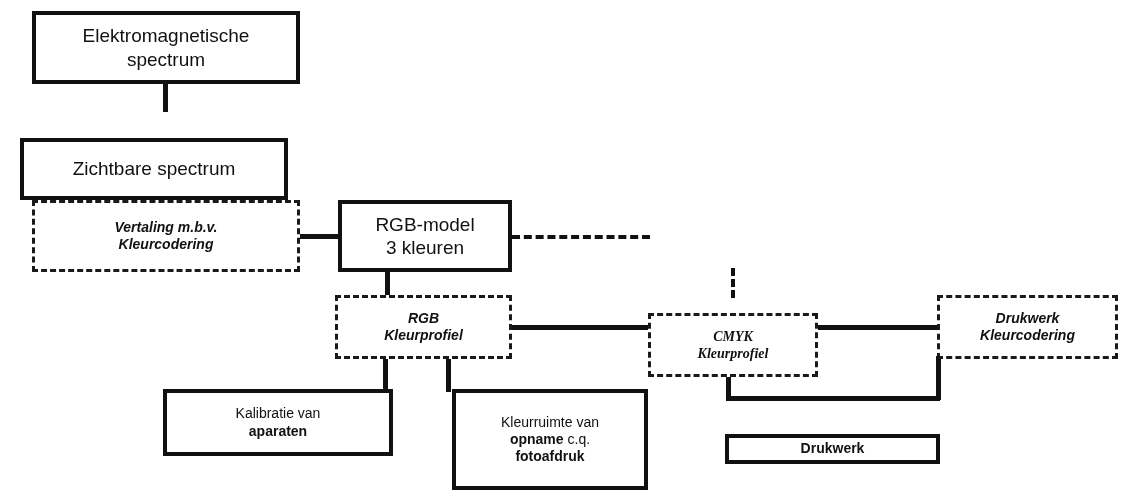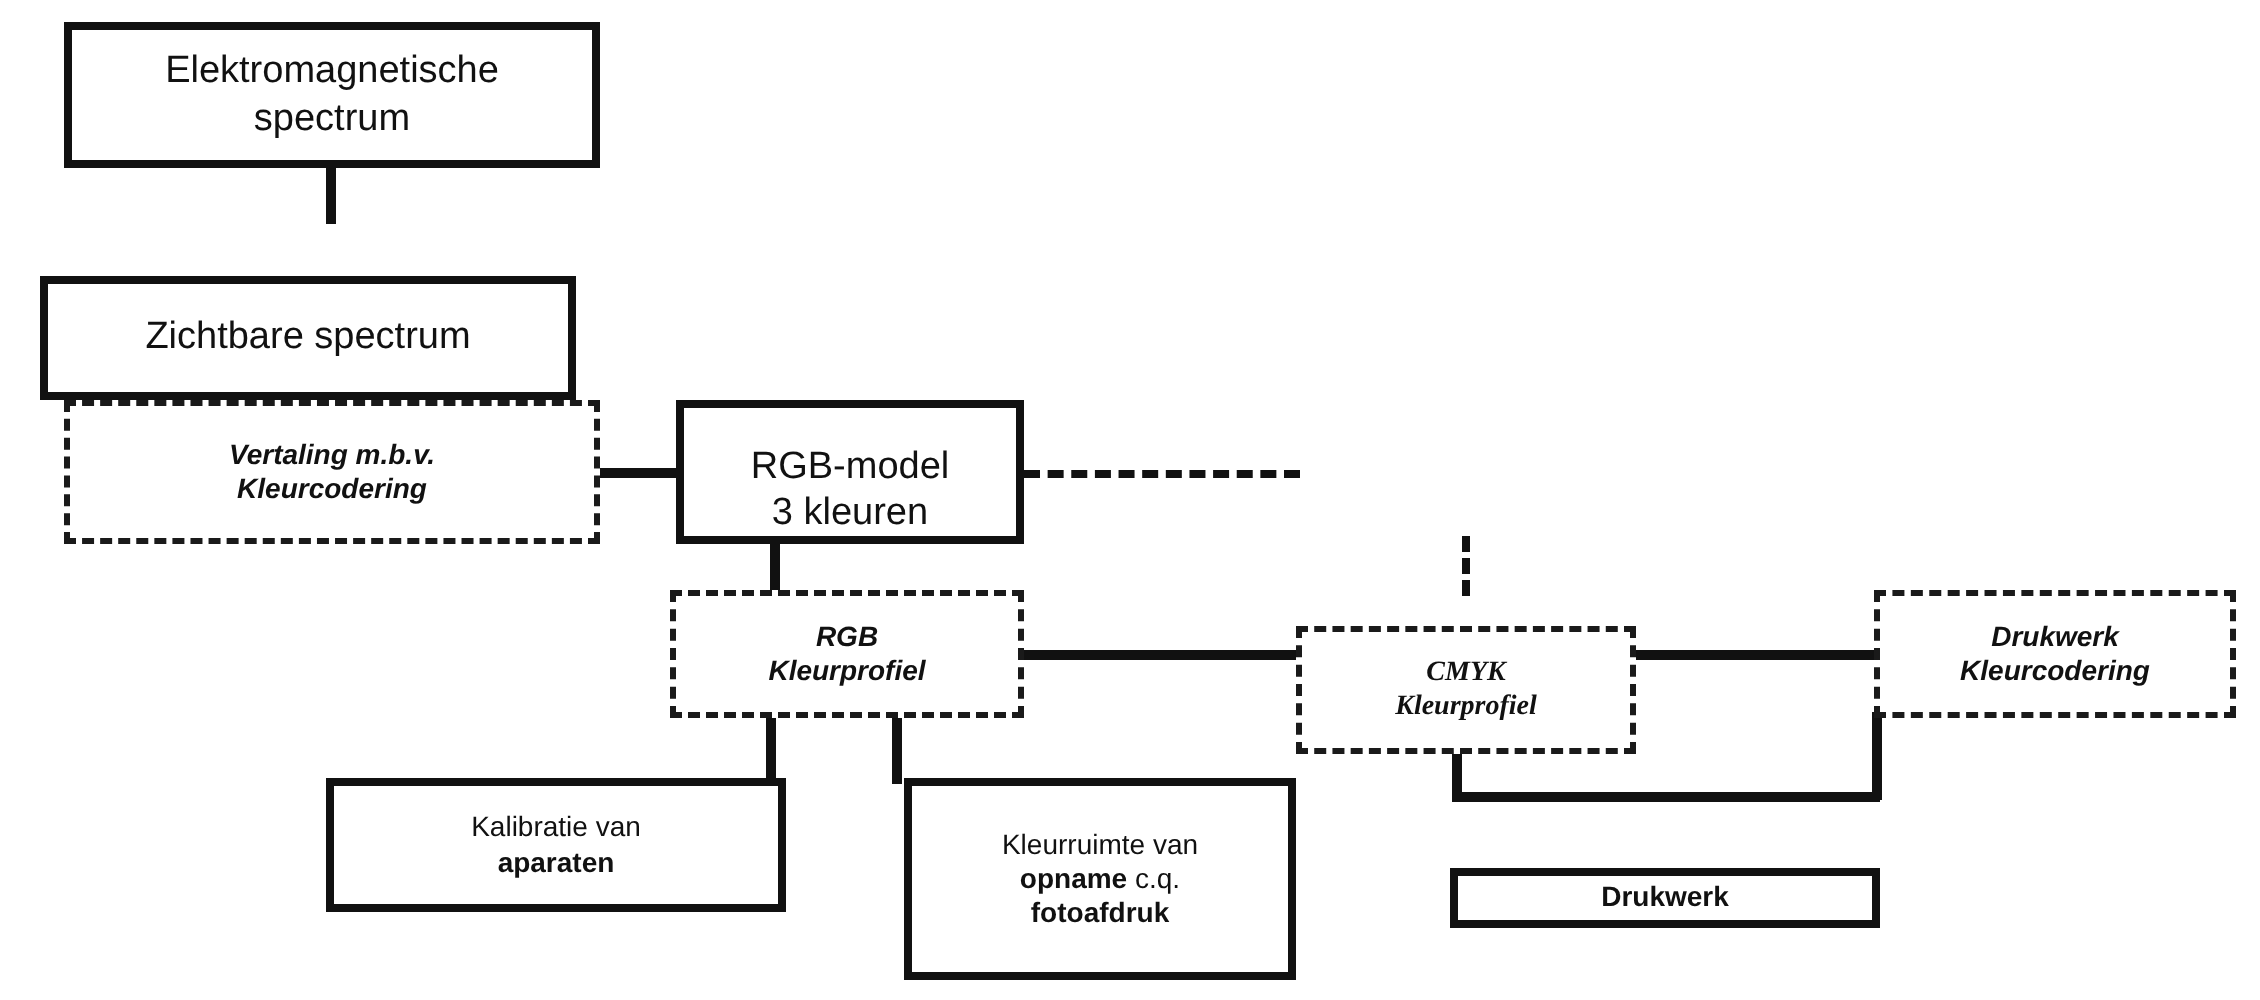--- a/index.html
+++ b/index.html
@@ -84,21 +84,21 @@
     <span class="txt reg">Zichtbare spectrum</span>
   </div>
 
   <div class="node dashed f18" style="left:32px;top:200px;width:268px;height:72px;">
     <span class="txt italic">
       <span>Vertaling m.b.v.</span><br>
       <span>Kleurcodering</span>
     </span>
   </div>
 
-  <div class="node solid f19" style="left:338px;top:200px;width:174px;height:72px;align-items:flex-end;">
+  <div class="node solid f19" style="left:338px;top:200px;width:174px;height:72px;">
     <span class="txt reg">
       <span>RGB-model</span><br>
       <span>3 kleuren</span>
     </span>
   </div>
 
 
   <div class="node dashed f18" style="left:335px;top:295px;width:177px;height:64px;">
     <span class="txt italic">
       <span>RGB</span><br>

